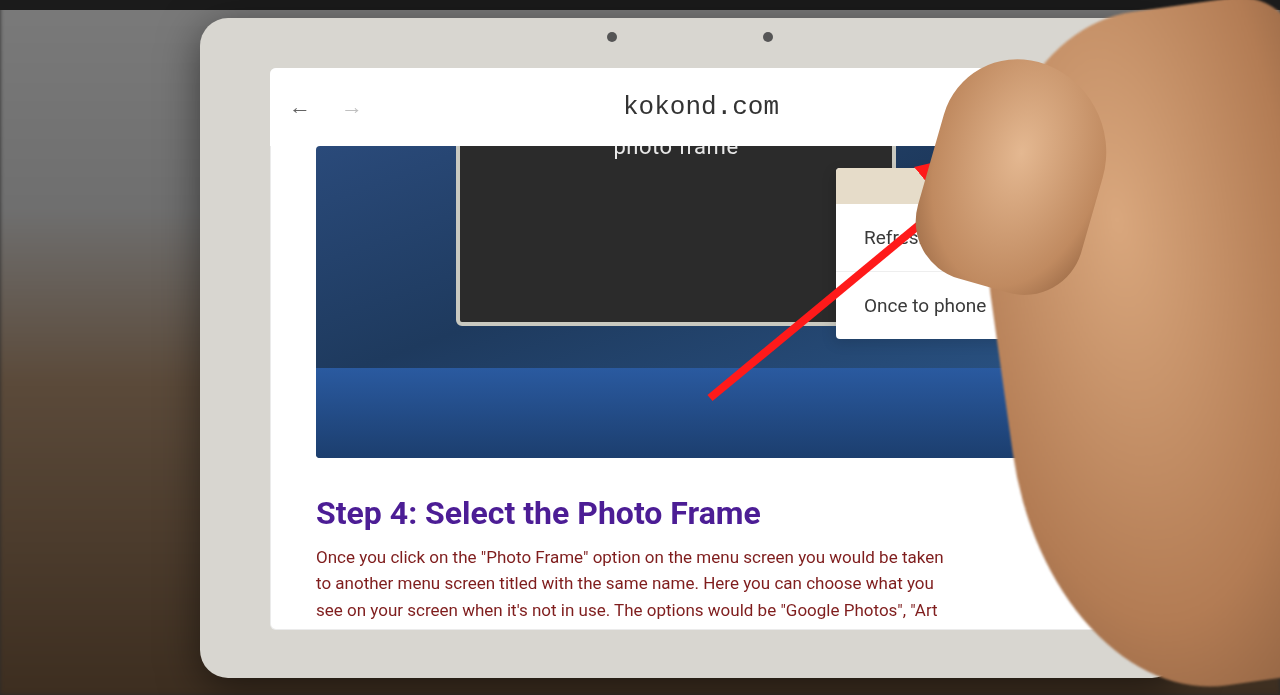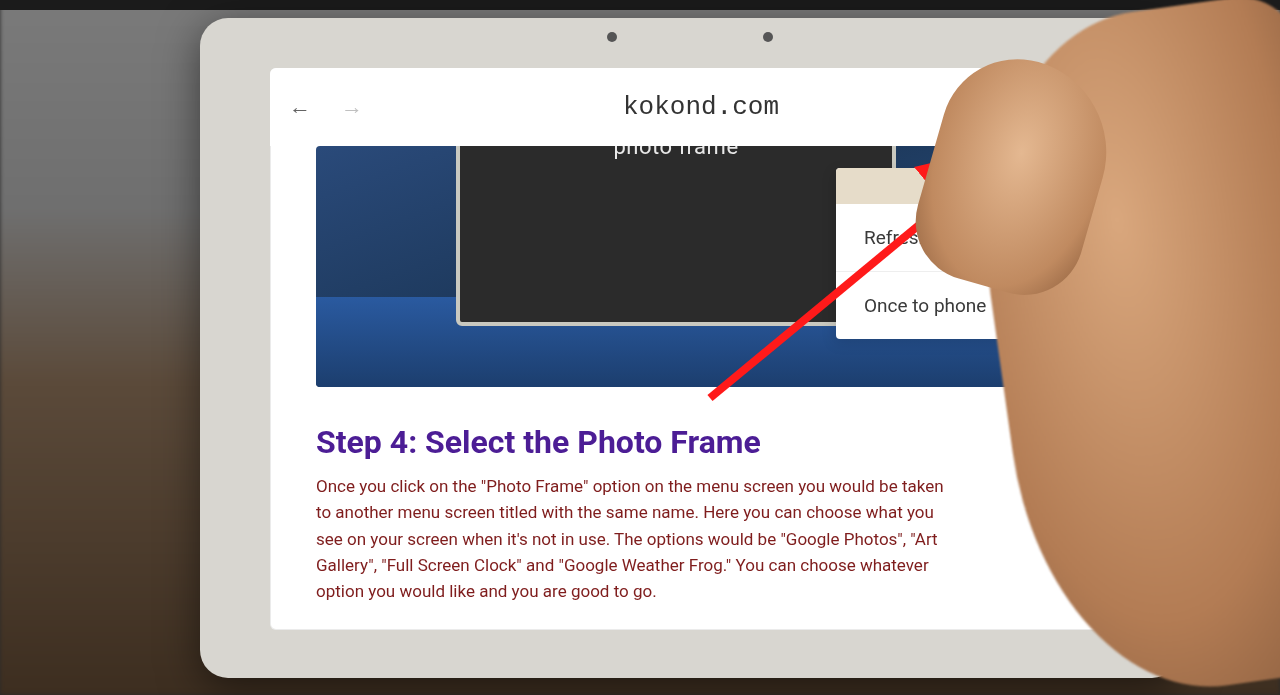--- a/index.html
+++ b/index.html
@@ -79,21 +79,21 @@
   }
   .zoom-btn .big-a { font-size: 18px; font-weight: 500; }
   .zoom-btn.active { background: #0a9fe0; color: #fff; }
   .zoom-btn.active .big-a { font-size: 22px; }
   
   .content {
     position: relative;
     padding: 0 46px;
   }
   .hero {
-    height: 241px;
+    height: 312px;
     background: linear-gradient(160deg, #2a4a7a 0%, #1e3a5e 40%, #2d5a8f 100%);
     border-radius: 4px;
     position: relative;
     overflow: hidden;
   }
   .hero-frame {
     position: absolute; left: 140px; top: -20px;
     width: 440px; height: 200px;
     background: #2b2b2b;
     border: 4px solid #c9c9c0;

